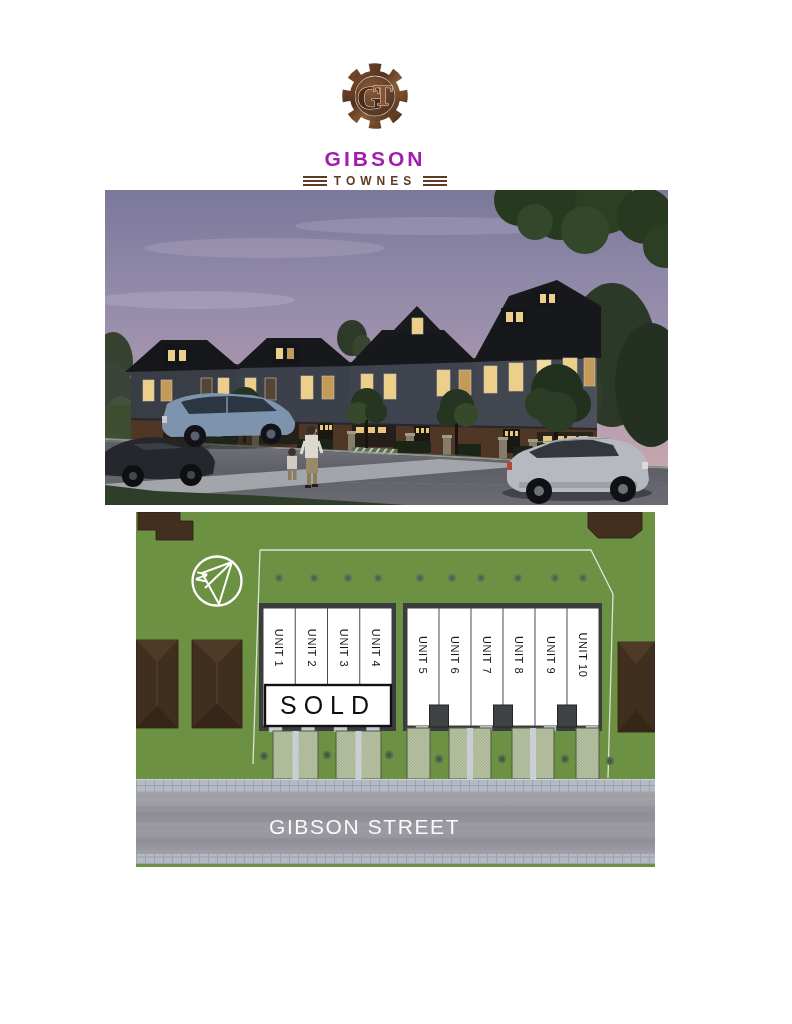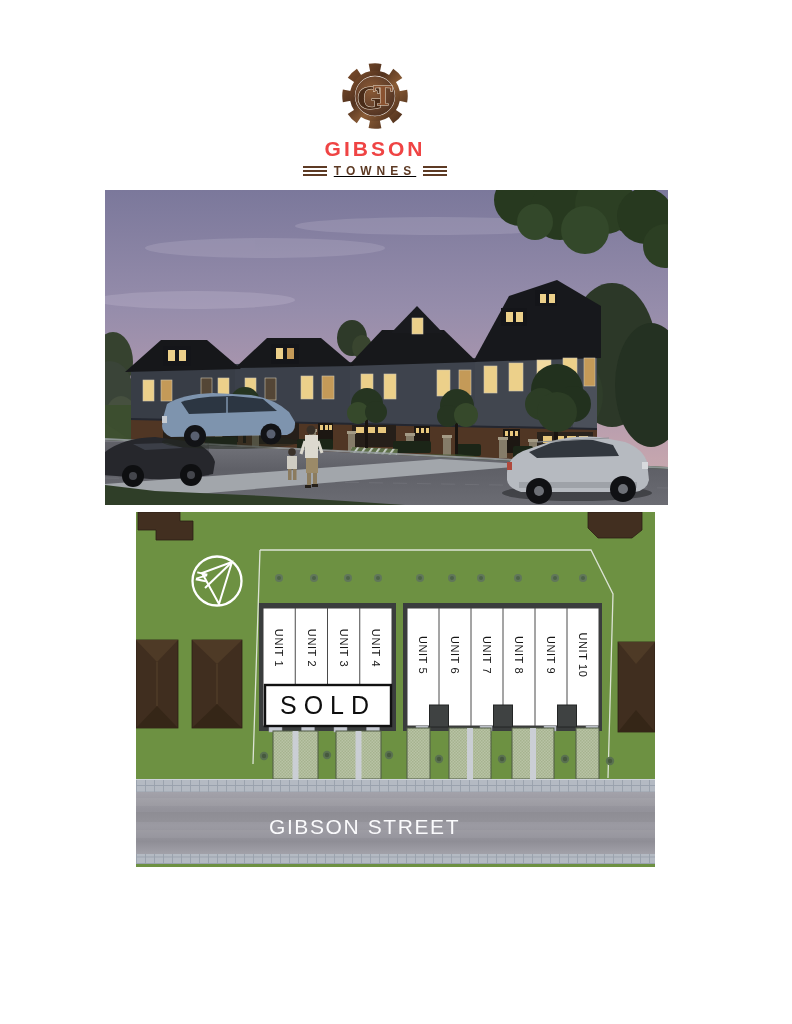--- a/index.html
+++ b/index.html
@@ -6,22 +6,22 @@
   html,body{margin:0;padding:0;background:#ffffff;}
   .page{position:relative;width:792px;height:1024px;background:#fff;overflow:hidden;
         font-family:"Liberation Sans",sans-serif;}
   
   .logo{position:absolute;left:263px;top:60px;width:224px;text-align:center;}
   .gear{display:block;margin:0 auto;width:72px;height:72px;}
   .mono-g{font-family:"Liberation Serif",serif;font-weight:bold;font-size:47px;
           fill:#4a2c18;stroke:#e7ddcd;stroke-width:1.4;paint-order:stroke;text-anchor:middle;}
   .mono-t{font-family:"Liberation Serif",serif;font-weight:bold;font-size:41px;
           fill:#8a5230;stroke:#e7ddcd;stroke-width:1.3;paint-order:stroke;text-anchor:middle;}
-  .brand-name{margin-top:5px;font-weight:bold;font-size:21px;letter-spacing:3px;color:#ef4444;}
-  .brand-sub{margin-top:3px;display:flex;align-items:center;justify-content:center;gap:7px;text-decoration:underline;}
+  .brand-name{margin-top:15px;font-weight:bold;font-size:21px;letter-spacing:3px;color:#a21caf;}
+  .brand-sub{margin-top:3px;display:flex;align-items:center;justify-content:center;gap:7px;}
   .brand-subname{font-size:12px;letter-spacing:5px;color:#5d3a24;font-weight:bold;}
   .rule-lines{display:inline-block;width:24px;height:10px;
       background:repeating-linear-gradient(to bottom,#5d3a24 0 1.6px,transparent 1.6px 4.2px);}
   
   figure{margin:0;padding:0;}
   .hero{position:absolute;left:105px;top:190px;width:563px;height:315px;}
   .hero svg{display:block;width:563px;height:315px;}
   .siteplan{position:absolute;left:136px;top:512px;width:519px;height:355px;}
   .siteplan svg{display:block;width:519px;height:355px;}
   

